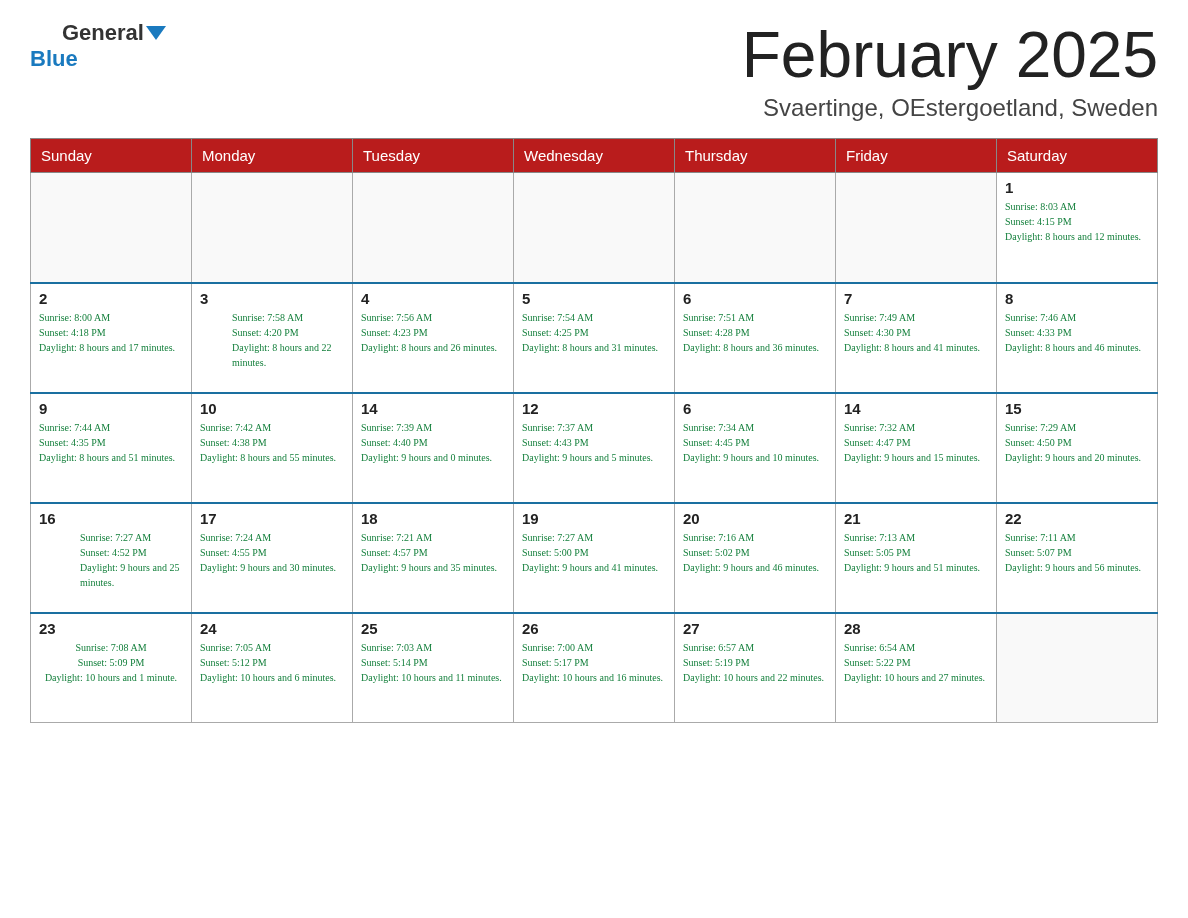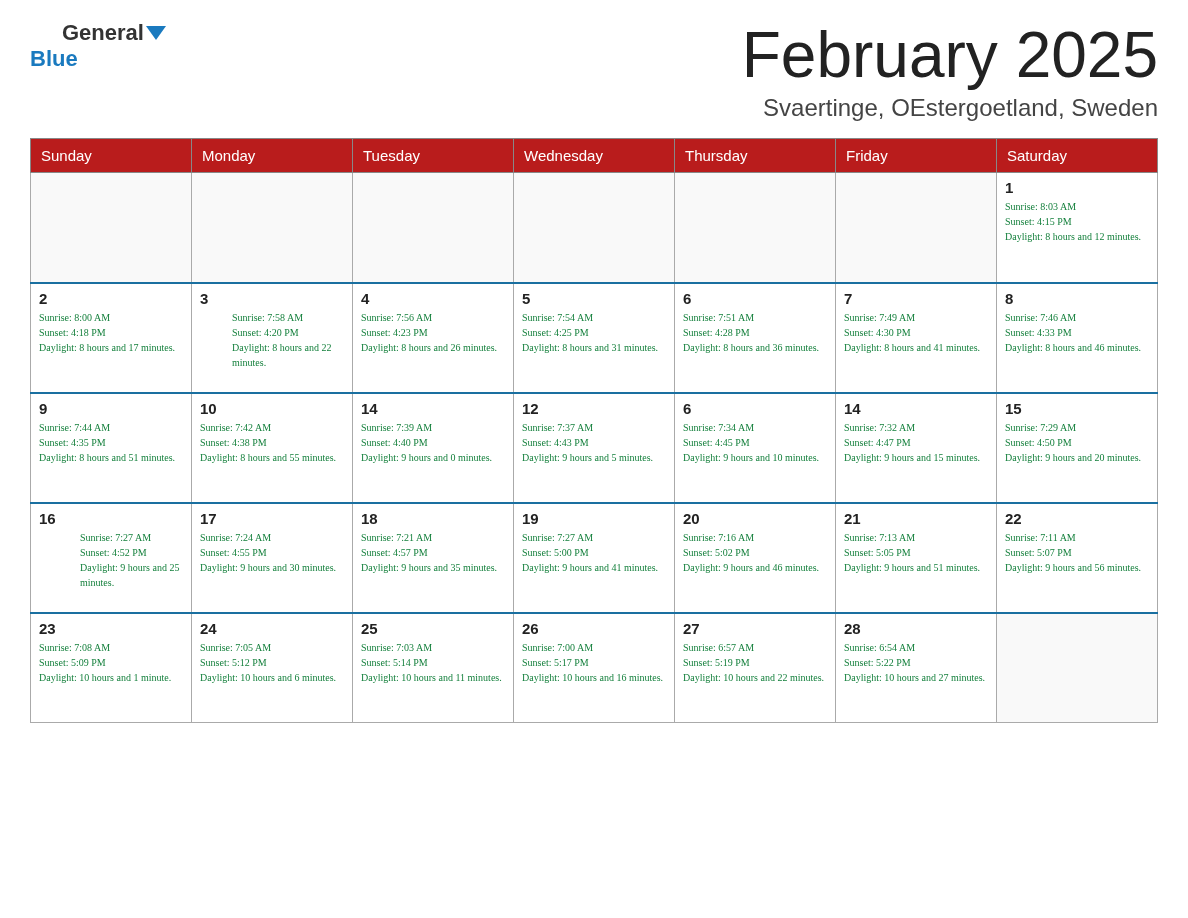--- a/index.html
+++ b/index.html
@@ -275,21 +275,21 @@
         <td>
           <span class="day-number">22</span>
           <div class="day-info" style="white-space: pre-line;">Sunrise: 7:11 AM
 Sunset: 5:07 PM
 Daylight: 9 hours and 56 minutes.</div>
         </td>
       </tr>
       <tr class="row-divider">
         <td>
           <span class="day-number">23</span>
-          <div class="day-info" style="white-space: pre-line;">Sunrise: 7:08 AM
+          <div class="day-info" style="white-space: pre-line; text-align: center;">Sunrise: 7:08 AM
 Sunset: 5:09 PM
 Daylight: 10 hours and 1 minute.</div>
         </td>
         <td>
           <span class="day-number">24</span>
           <div class="day-info" style="white-space: pre-line;">Sunrise: 7:05 AM
 Sunset: 5:12 PM
 Daylight: 10 hours and 6 minutes.</div>
         </td>
         <td>

